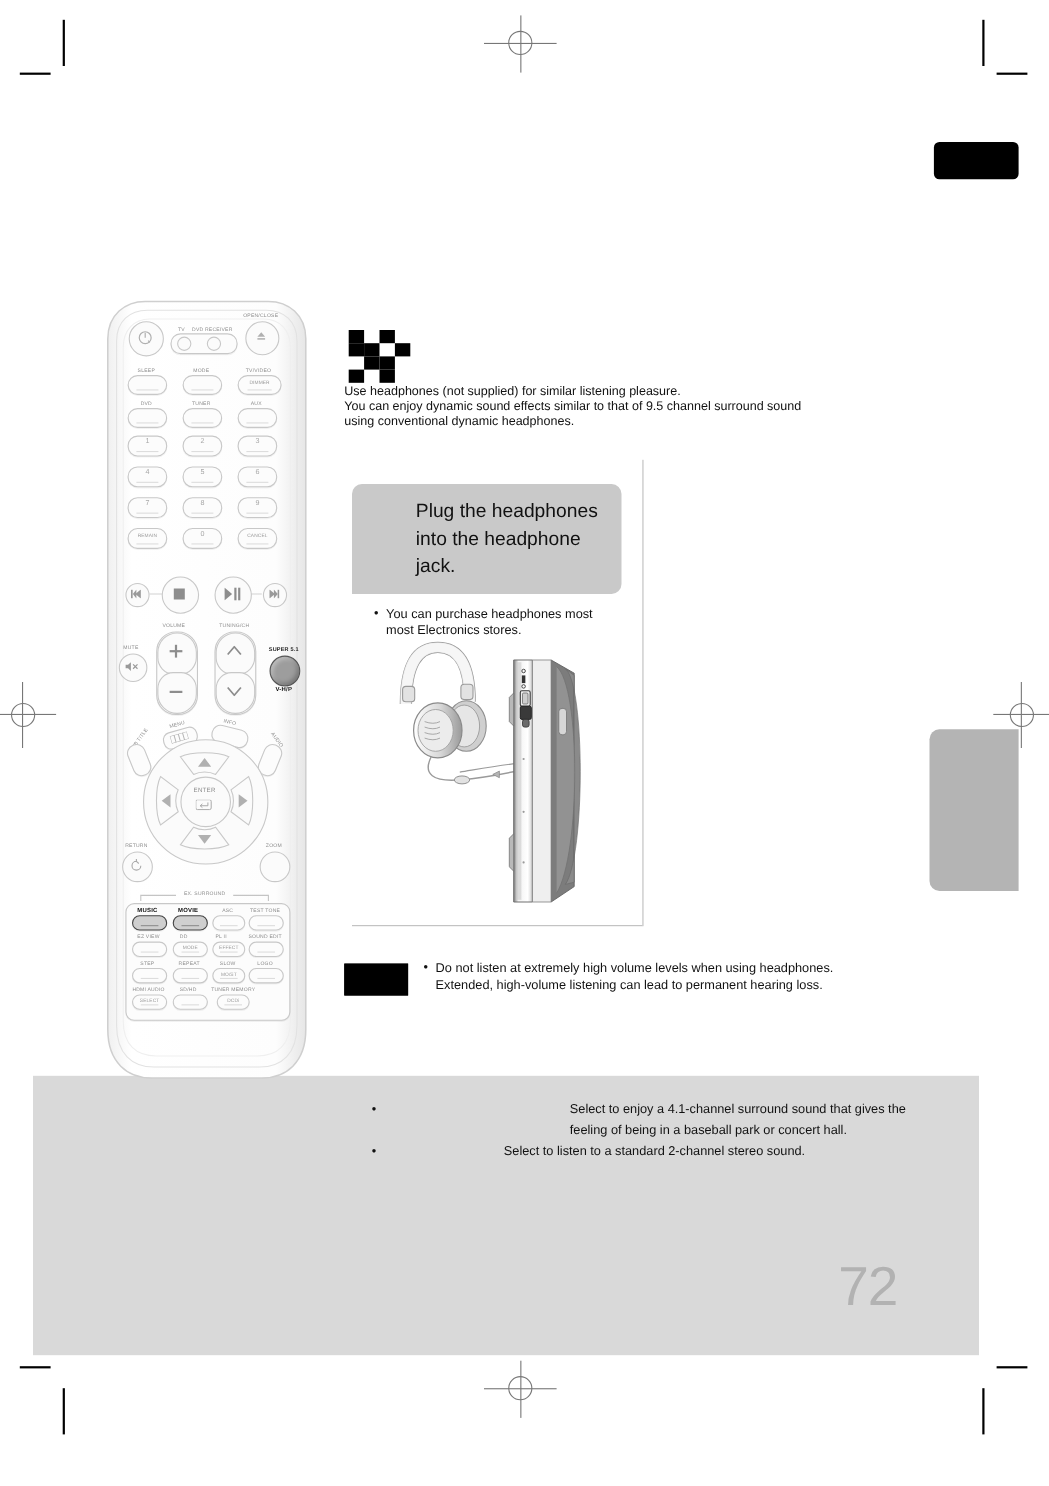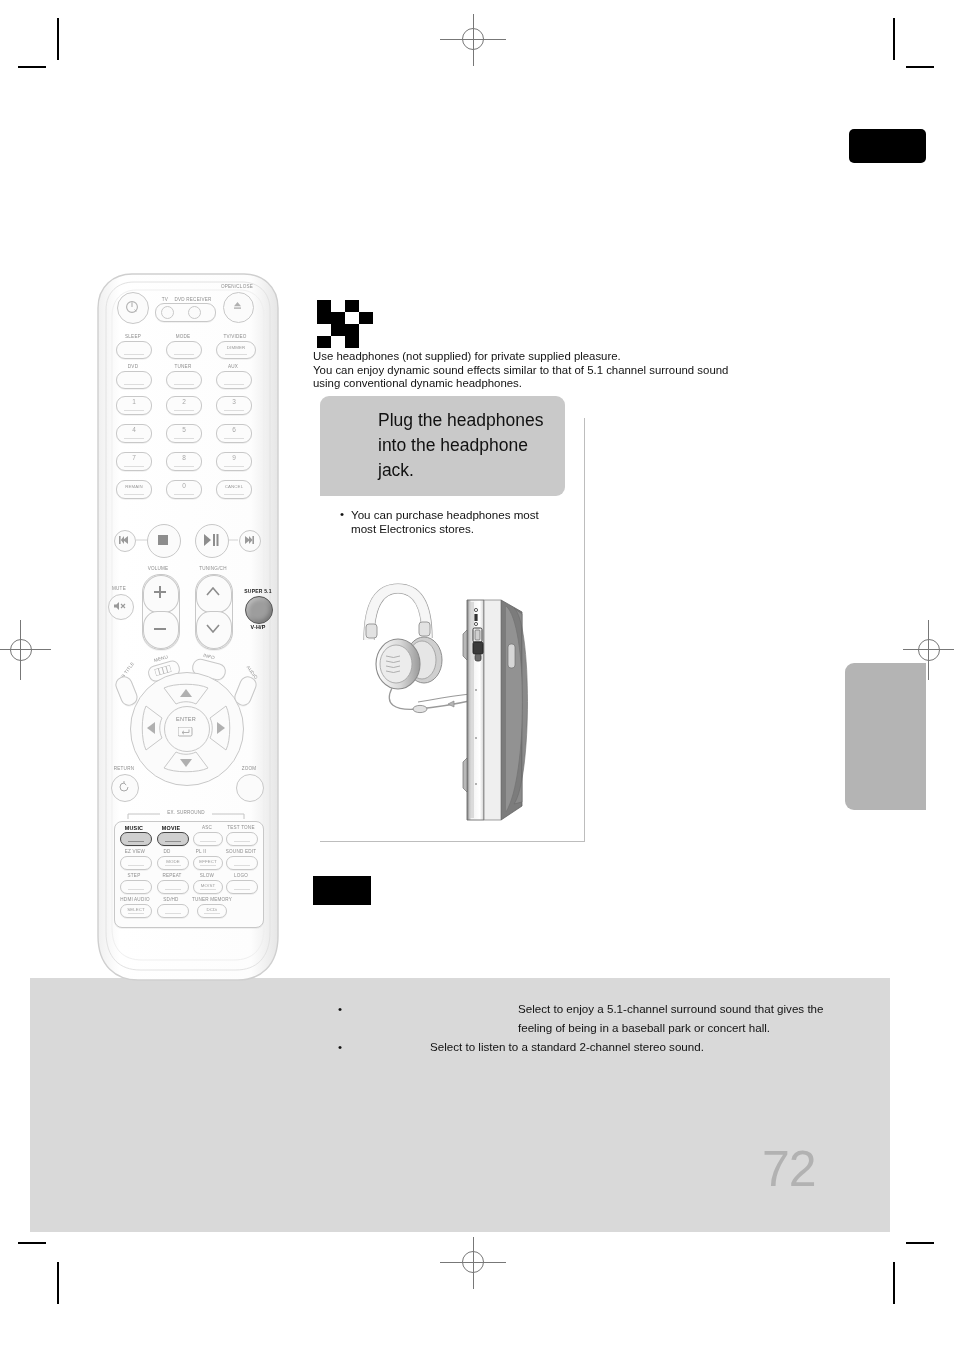--- a/index.html
+++ b/index.html
@@ -35,21 +35,21 @@
   
   .step{position:absolute;}
   .step .head{background:#c9c9c9;border-radius:9px 9px 9px 0;padding:12px 16px 14px 58px;
        font-size:17.5px;line-height:25px;color:#111;box-sizing:border-box;}
   .step .head.h2{border-radius:9px 9px 9px 9px;padding-left:60px;}
   .step .body{padding:12px 14px 0 20px;font-size:11.6px;line-height:14.4px;color:#111;}
   .step .body b{font-family:"Liberation Serif",serif;font-weight:bold;}
   .bullet{position:relative;padding-left:11px;}
   .bullet:before{content:"•";position:absolute;left:0;top:-1px;}
 
-  #step1{left:320px;top:396px;width:245px;}
+  #step1{left:320px;top:440px;width:245px;}
   #step1 .head{width:245px;height:100px;}
   #step2{left:612px;top:418px;width:206px;}
   #step2 .head{width:206px;height:100px;}
   #step-divider{left:584px;top:418px;width:1px;height:424px;background:#bdbdbd;}
   #step-divider2{left:320px;top:841px;width:264px;height:1px;background:#bdbdbd;}
 
   
   #note{left:313px;top:873px;width:520px;}
   #note .swatch{position:absolute;left:0;top:3px;width:56px;height:27px;background:#000;
        border:1px solid #000;}
@@ -120,22 +120,22 @@
   <i style="left:14px;top:12px;"></i>
   <i style="left:42px;top:12px;"></i>
   <i style="left:0px;top:12px;"></i>
   <i style="left:28px;top:24px;"></i>
   <i style="left:14px;top:24px;"></i>
   <i style="left:0px;top:36px;"></i>
   <i style="left:28px;top:36px;"></i>
 </div>
 
 <div class="abs" id="intro">
-  <div>Use headphones (not supplied) for private supplied pleasure.</div>
-  <div>You can enjoy dynamic sound effects similar to that of 5.1 channel surround sound</div>
+  <div>Use headphones (not supplied) for similar listening pleasure.</div>
+  <div>You can enjoy dynamic sound effects similar to that of 9.5 channel surround sound</div>
   <div>using conventional dynamic headphones.</div>
 </div>
 
 <div class="abs" id="step-divider"></div>
 <div class="abs" id="step-divider2"></div>
 
 <div class="step" id="step1">
   <div class="head">Plug the headphones into the headphone jack.</div>
   <div class="body">
     <div class="bullet">You can purchase headphones most most Electronics stores.</div>
@@ -216,32 +216,38 @@
   <circle cx="140" cy="112" r="1" fill="#9a9a9a"></circle>
   <circle cx="140" cy="160" r="1" fill="#9a9a9a"></circle>
   <circle cx="140" cy="206" r="1" fill="#9a9a9a"></circle>
 </svg>
 
 <div class="step" id="step2">
 </div>
 
 <div class="abs" id="note">
   <div class="swatch"></div>
+  <div class="txt">
+    <div class="bullet">
+      <span>Do not listen at extremely high volume levels when using headphones.</span><br>
+      <span>Extended, high-volume listening can lead to permanent hearing loss.</span>
+    </div>
+  </div>
 </div>
 
 <div id="band-list">
   <div class="row" style="margin-bottom:0;">
     <span class="bl">•</span>
     <span class="lbl"></span>
-    <span class="dsc">Select to enjoy a 5.1-channel surround sound that gives the feeling of being in a baseball park or concert hall.</span>
+    <span class="dsc">Select to enjoy a 4.1-channel surround sound that gives the feeling of being in a baseball park or concert hall.</span>
   </div>
   <div class="row">
     <span class="bl">•</span>
     <span class="lbl"></span>
-    <span class="dsc" style="margin-left:92px;">Select to listen to a standard 2-channel stereo sound.</span>
+    <span class="dsc" style="margin-left:120px;">Select to listen to a standard 2-channel stereo sound.</span>
   </div>
 </div>
 
 <div class="abs" id="remote">
 
   <svg style="position:absolute;left:0;top:0;width:192px;height:712px;" viewBox="0 0 192 712">
     <defs>
       <linearGradient id="shellg" x1="0" y1="0" x2="1" y2="0">
         <stop offset="0" stop-color="#f0f0f0"></stop>
           <stop offset="0.12" stop-color="#ffffff"></stop>

